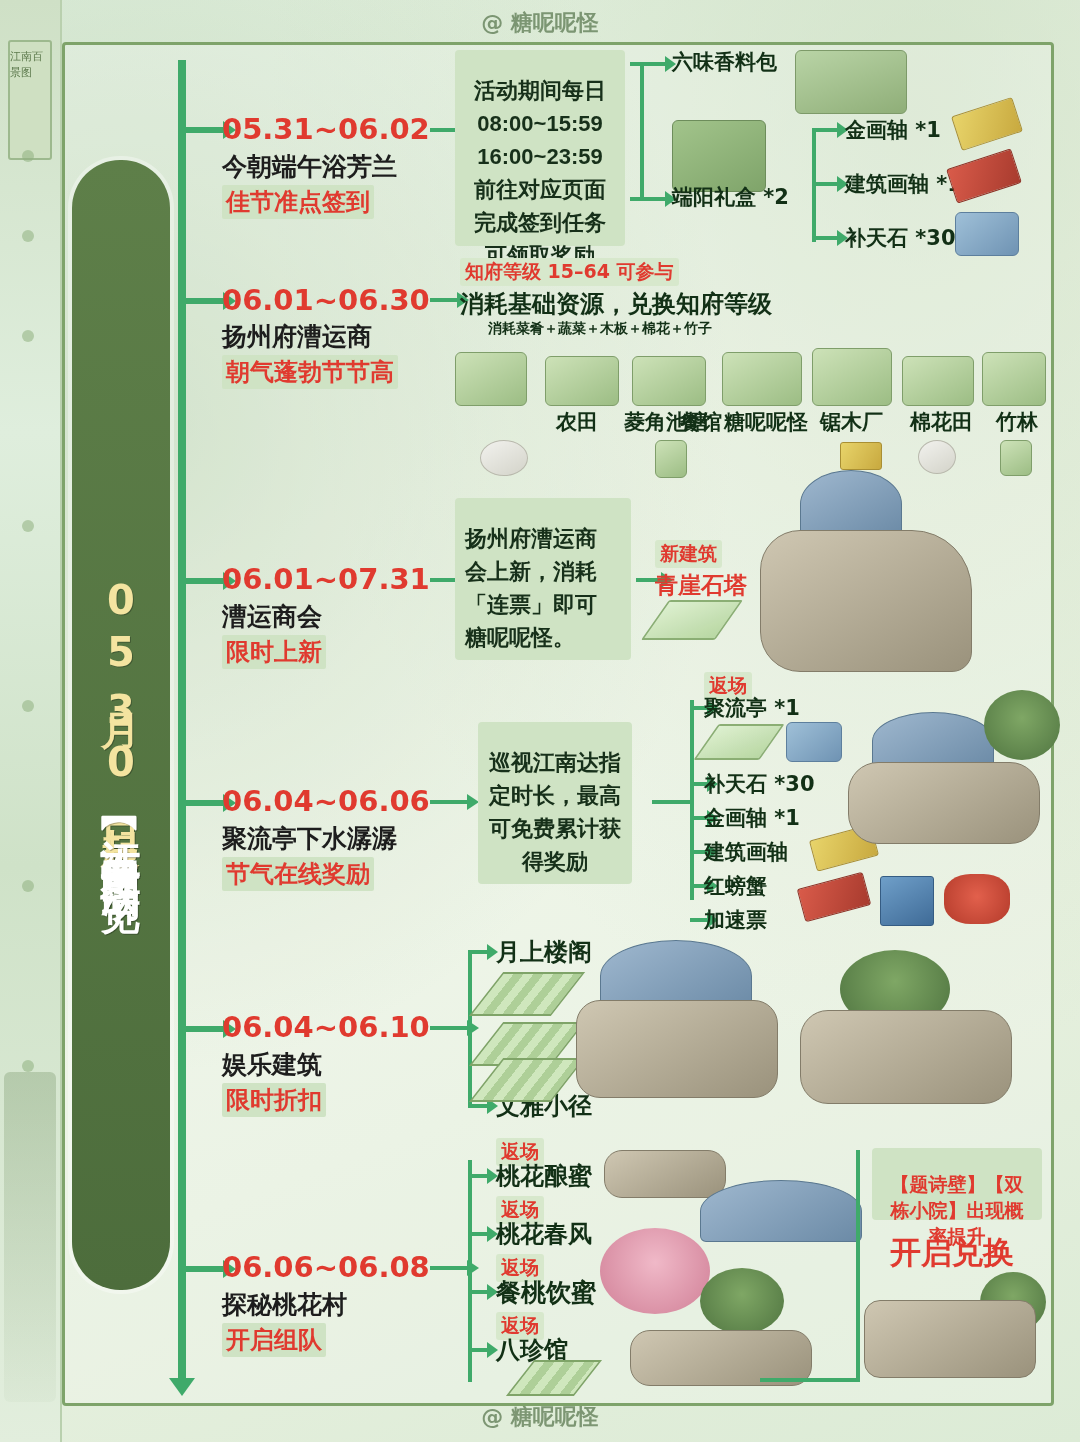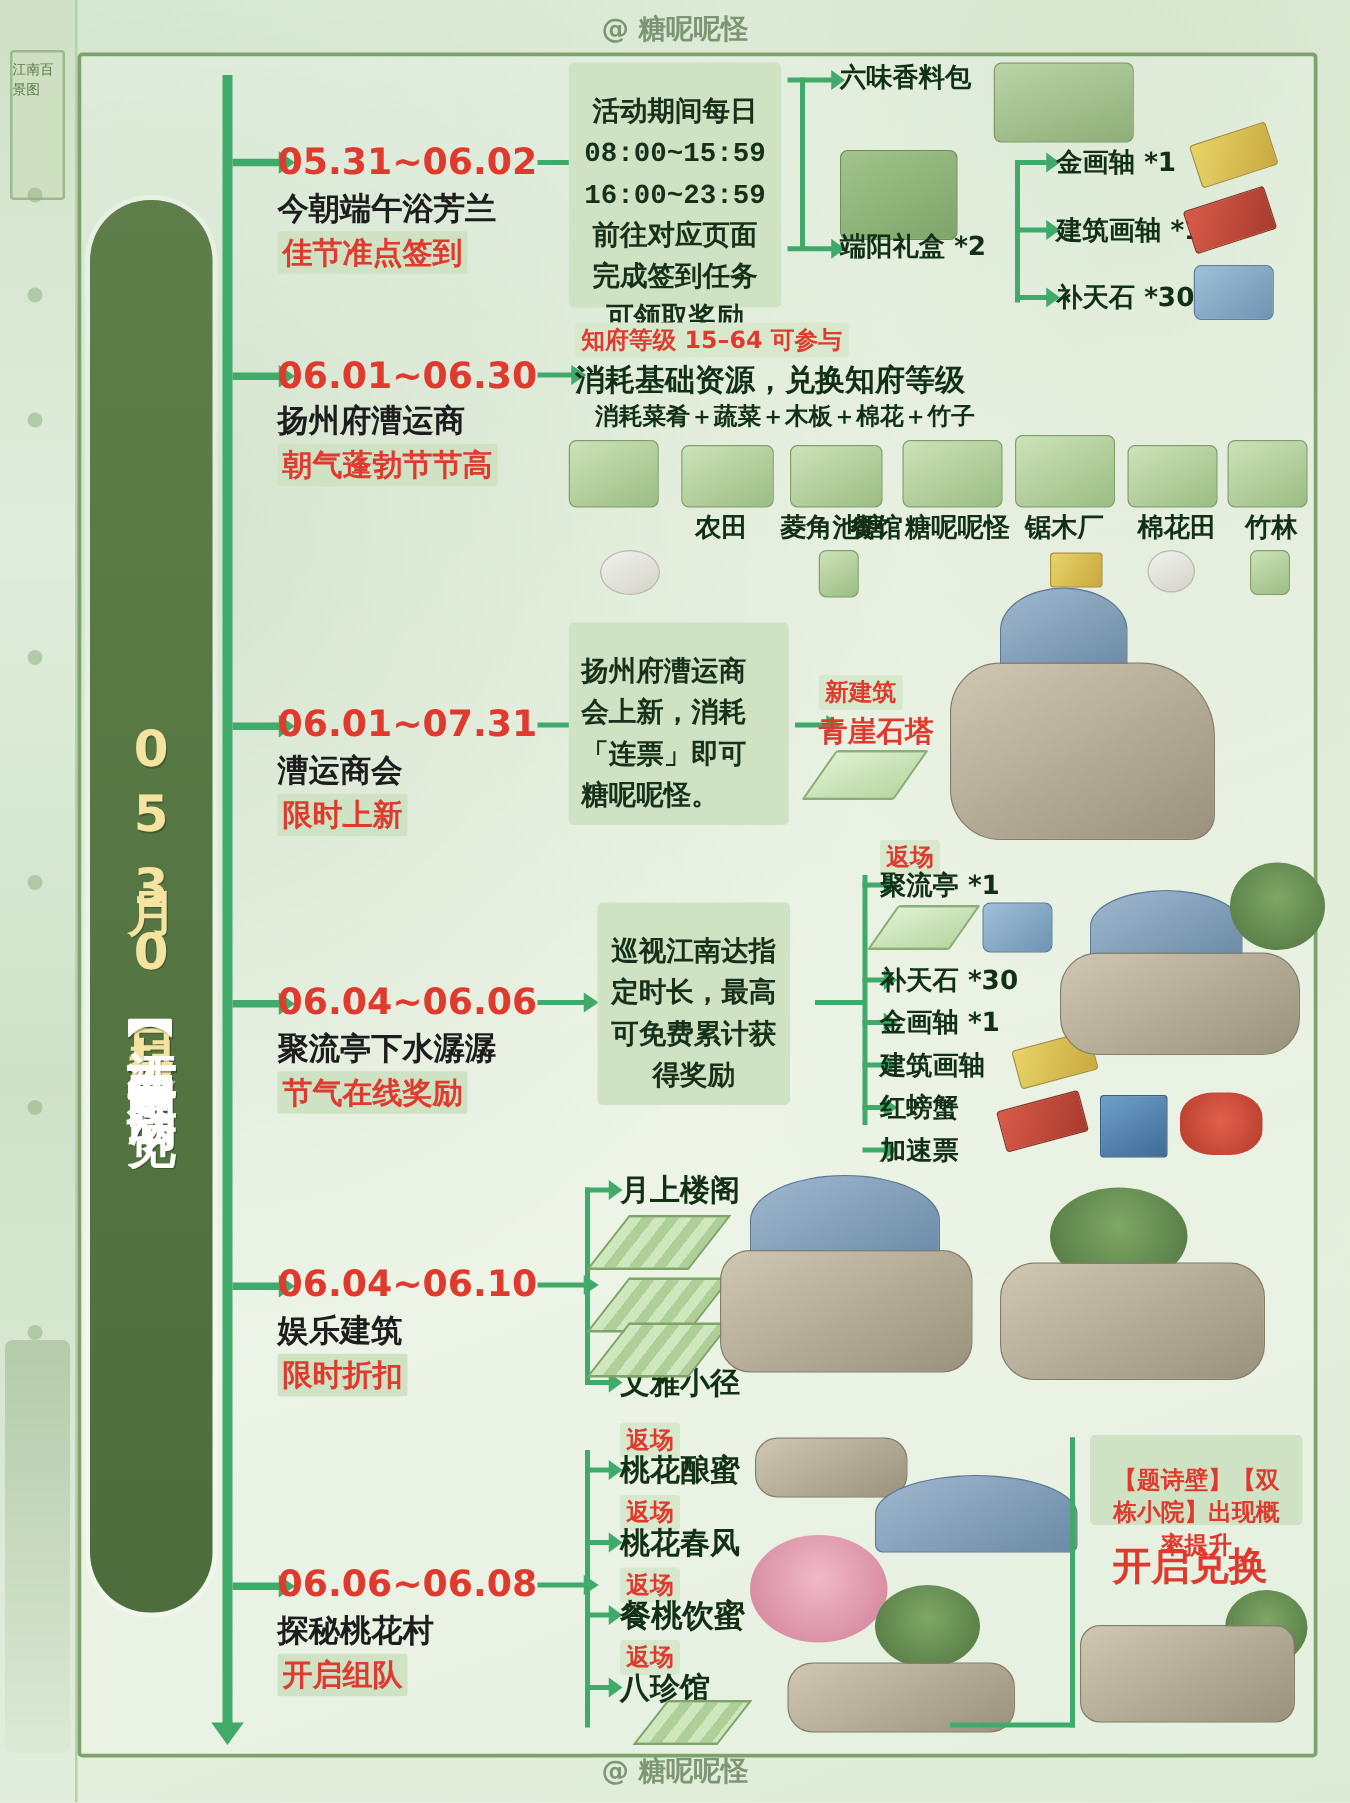--- a/index.html
+++ b/index.html
@@ -97,21 +97,21 @@
     font-family:"DejaVu Sans",sans-serif;
   }
   .ev-sub{
     position:absolute;color:#e03a2f;font-weight:bold;font-size:24px;
     font-family:"DejaVu Sans",sans-serif;
     background:#cfe3c4;padding:1px 4px;border-radius:2px;
   }
   .greenbox{
     position:absolute;background:#cfe3c4;border-radius:4px;
     color:#17301a;font-size:22px;line-height:33px;font-weight:bold;
-    font-family:Liberation Mono, monospace;text-align:center;padding:24px 10px;
+    font-family:Liberation Sans, sans-serif;text-align:center;padding:24px 10px;
     box-sizing:border-box;
   }
   .lbl{
     position:absolute;font-size:21px;font-weight:bold;color:#123016;
     font-family:"DejaVu Sans",sans-serif;white-space:nowrap;
   }
   .lbl-red{color:#e03a2f;}
   .tag{
     position:absolute;font-size:19px;font-weight:bold;color:#e03a2f;
     background:#d7e8cc;padding:1px 5px;border-radius:3px;
@@ -226,21 +226,21 @@
 <div class="art stone" style="left:955px;top:212px;width:62px;height:42px"></div>
 
 <div class="tick" style="top:298px"></div>
 <div class="date" style="left:222px;top:283px">06.01~06.30</div>
 <div class="ev-title" style="left:222px;top:320px">扬州府漕运商</div>
 <div class="ev-sub" style="left:222px;top:355px">朝气蓬勃节节高</div>
 <div class="arrow" style="left:430px;top:298px;width:28px"></div>
 
 <div class="tag" style="left:460px;top:258px">知府等级 15–64 可参与</div>
 <div class="lbl" style="left:460px;top:288px;font-size:24px">消耗基础资源，兑换知府等级</div>
-<div class="lbl" style="left:476px;top:320px;font-size:19px">消耗菜肴＋蔬菜＋木板＋棉花＋竹子</div>
+<div class="lbl" style="left:488px;top:320px;font-size:14px">消耗菜肴＋蔬菜＋木板＋棉花＋竹子</div>
 
 <div class="art tile" style="left:455px;top:352px;width:70px;height:52px"></div>
 <div class="art tile" style="left:545px;top:356px;width:72px;height:48px"></div>
 <div class="art tile" style="left:632px;top:356px;width:72px;height:48px"></div>
 <div class="art tile" style="left:722px;top:352px;width:78px;height:52px"></div>
 <div class="art tile" style="left:812px;top:348px;width:78px;height:56px"></div>
 <div class="art tile" style="left:902px;top:356px;width:70px;height:48px"></div>
 <div class="art tile" style="left:982px;top:352px;width:62px;height:52px"></div>
 
 <div class="lbl" style="left:680px;top:408px">餐馆</div>

